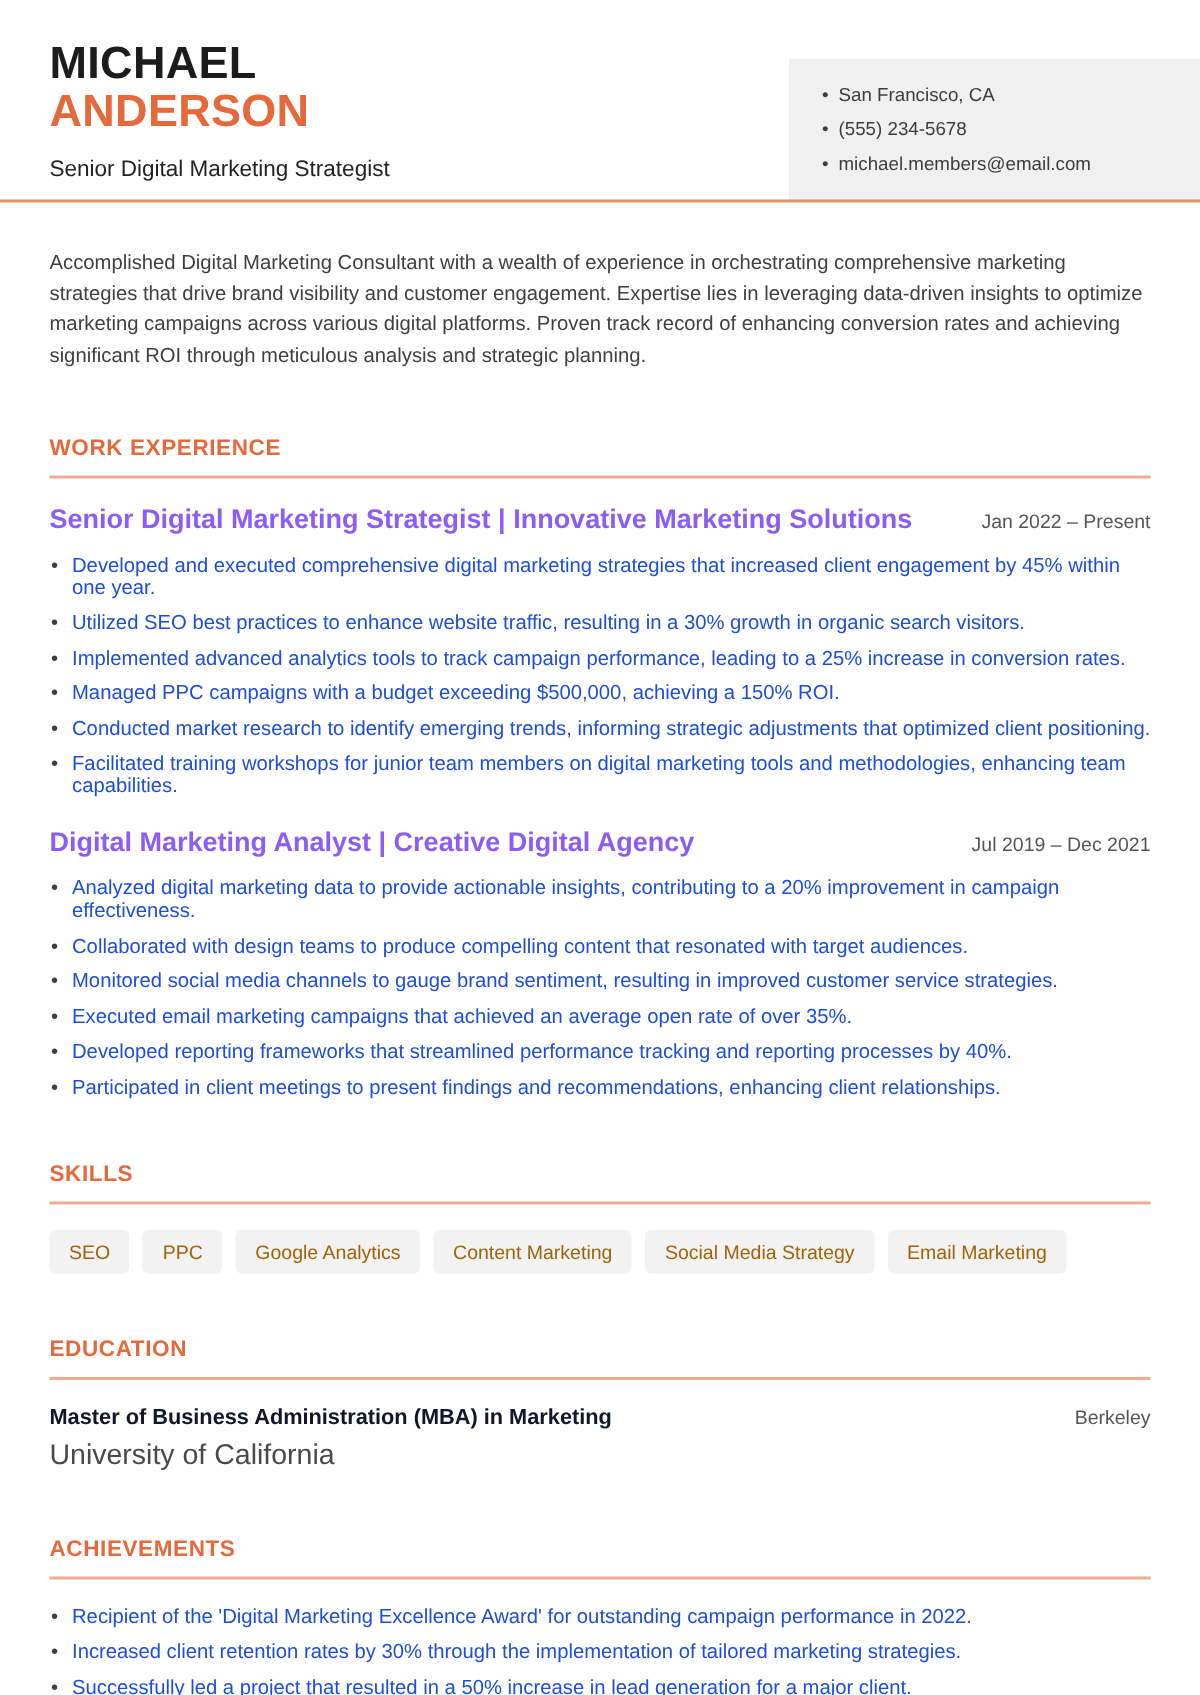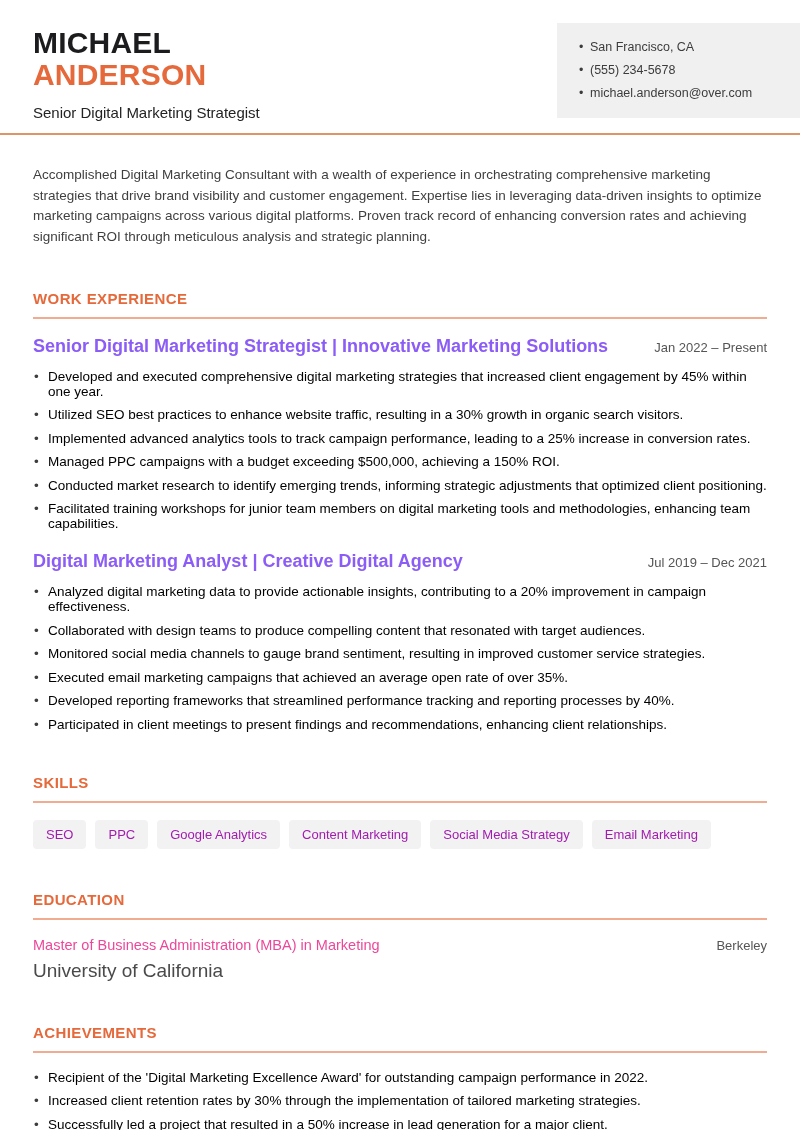--- a/index.html
+++ b/index.html
@@ -21,21 +21,21 @@
     position:relative;
     overflow:hidden;
   }
   .page{width:800px;height:1130px;position:relative;}
   .header{position:relative;height:134px;}
   .name-block{position:absolute;left:33px;top:27px;}
   .name{font-size:30px;font-weight:800;letter-spacing:.2px;line-height:32px;color:var(--dark);}
   .name .last{color:var(--accent);}
   .job-subtitle{margin-top:13px;font-size:15px;color:#232323;}
   .contact-box{
-    position:absolute;right:0;top:23px;width:243px;
+    position:absolute;right:0;top:39px;width:274px;
     background:var(--boxbg);
     padding:13px 16px 13px 22px;
   }
   .contact-box ul{list-style:none;}
   .contact-box li{
     font-size:12.5px;color:#3c3c3c;line-height:23px;
     position:relative;padding-left:11px;white-space:nowrap;
   }
   .contact-box li::before{
     content:"•";position:absolute;left:0;top:0;color:#3c3c3c;
@@ -50,52 +50,52 @@
   }
   .section-rule{height:2px;background:var(--accent-light);border:none;margin-top:10px;}
   .job{margin-top:17px;}
   .job + .job{margin-top:20px;}
   .job-head{display:flex;justify-content:space-between;align-items:baseline;}
   .job-title{font-size:18px;font-weight:700;color:#8b5cf6;}
   .job-date{font-size:13px;color:var(--muted);white-space:nowrap;}
   ul.bullets{list-style:none;margin-top:12px;}
   ul.bullets li{
     position:relative;padding-left:15px;font-size:13.5px;
-    color:#000000;line-height:15px;margin-bottom:8.5px;
+    color:#1d4ed8;line-height:15px;margin-bottom:8.5px;
   }
   ul.bullets li::before{content:"•";position:absolute;left:1px;top:0;color:#3d3d3d;}
   .tags{display:flex;flex-wrap:wrap;gap:9px;margin-top:17px;}
   .tag{
-    background:var(--tagbg);color:#a21caf;font-size:13px;
+    background:var(--tagbg);color:#a16207;font-size:13px;
     padding:7px 13px;border-radius:4px;white-space:nowrap;
   }
   .edu-entry{margin-top:17px;}
   .edu-head{display:flex;justify-content:space-between;align-items:baseline;}
-  .edu-degree{font-size:14.5px;font-weight:400;color:#ec4899;}
+  .edu-degree{font-size:14.5px;font-weight:700;color:#0f172a;}
   .edu-location{font-size:13px;color:var(--muted);margin-left:36px;}
   .edu-school{margin-top:7px;font-size:19px;color:#4a4a4a;}
 </style>
 </head>
 <body>
 
 <div class="page">
 
   <div class="header">
     <div class="name-block">
       <div class="name">
         <div class="first">MICHAEL</div>
         <div class="last">ANDERSON</div>
       </div>
       <div class="job-subtitle">Senior Digital Marketing Strategist</div>
     </div>
     <div class="contact-box">
       <ul id="contact-list">
           <li>San Francisco, CA</li>
           <li>(555) 234-5678</li>
-          <li>michael.anderson@over.com</li>
+          <li>michael.members@email.com</li>
         </ul>
     </div>
   </div>
 
   <hr class="top-divider">
 
   <div class="content">
 
     <p class="summary">Accomplished Digital Marketing Consultant with a wealth of experience in orchestrating comprehensive marketing strategies that drive brand visibility and customer engagement. Expertise lies in leveraging data-driven insights to optimize marketing campaigns across various digital platforms. Proven track record of enhancing conversion rates and achieving significant ROI through meticulous analysis and strategic planning.</p>
 

